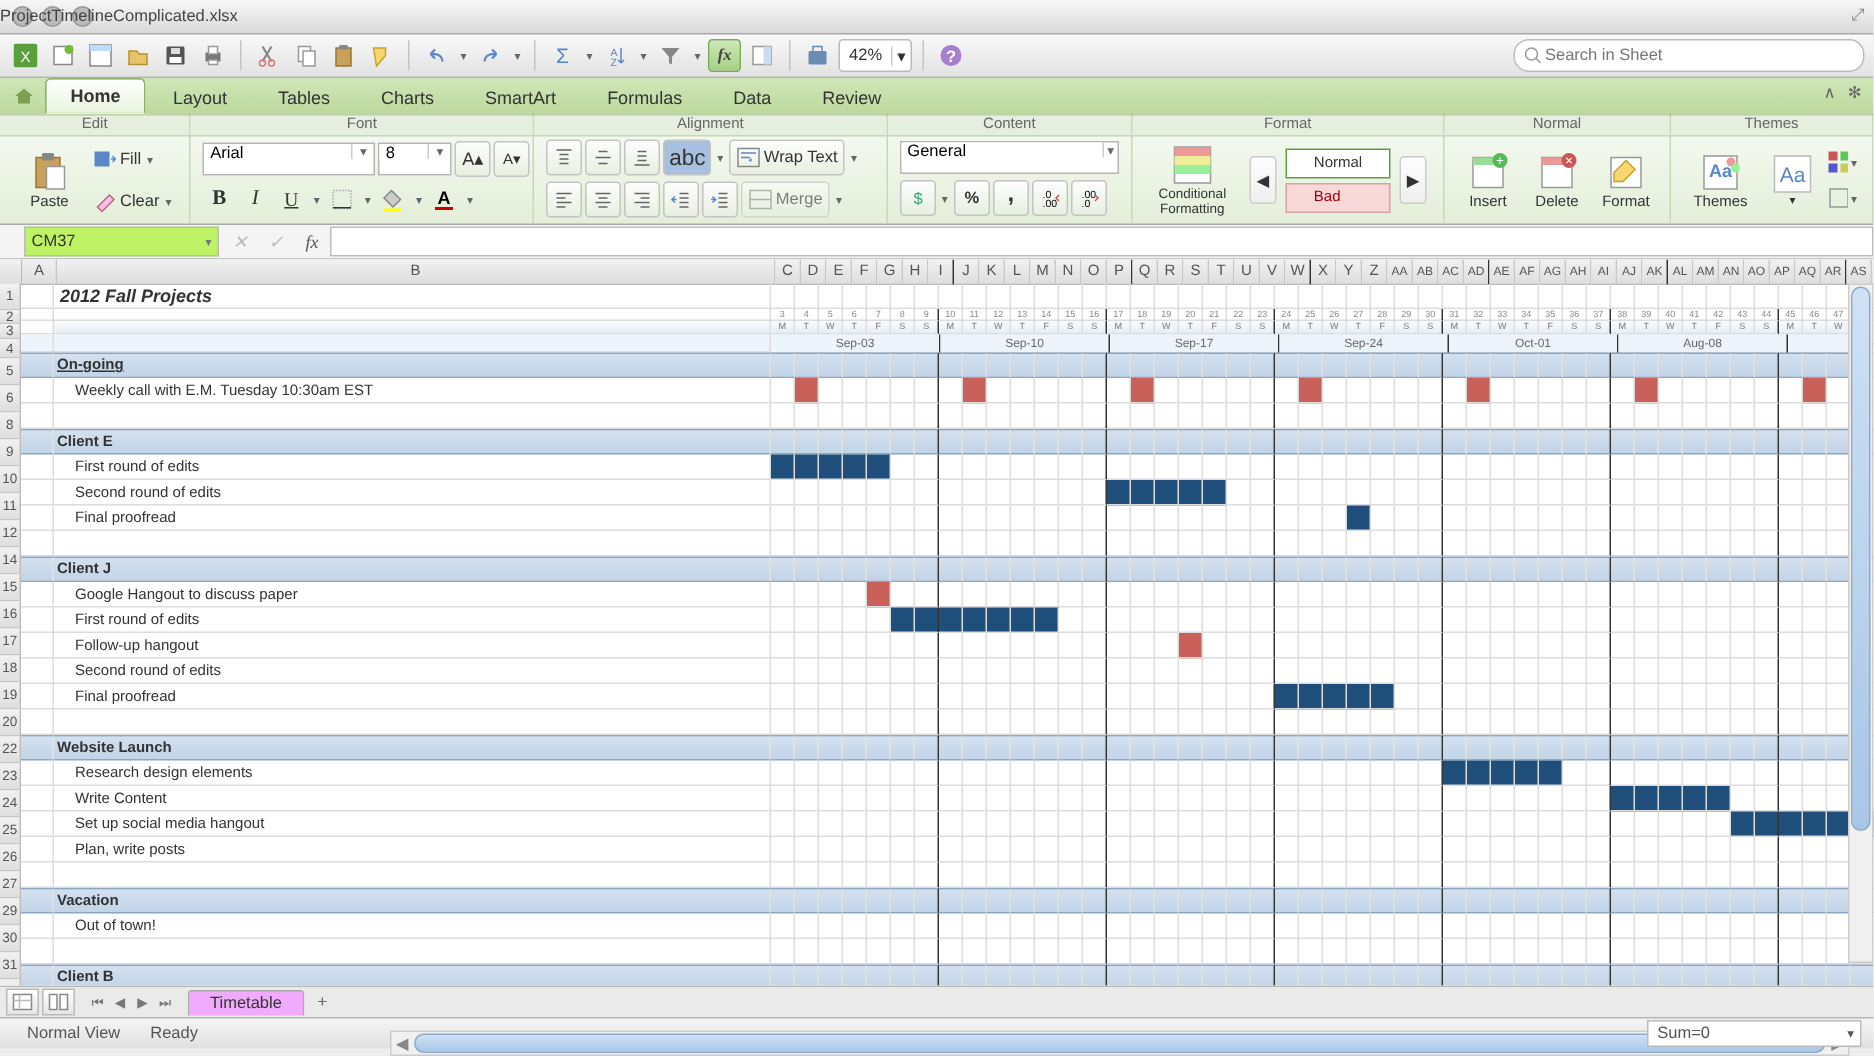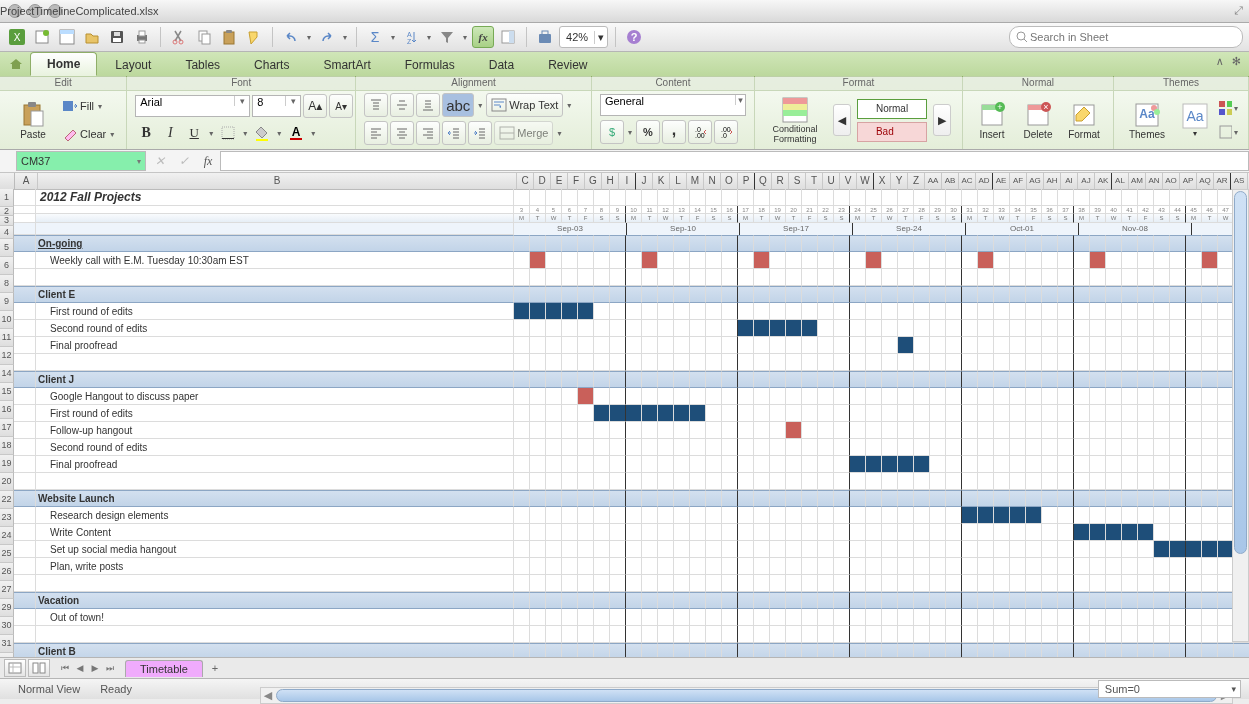--- a/index.html
+++ b/index.html
@@ -45,21 +45,21 @@
   .flatbtn{width:22px;height:22px;display:flex;align-items:center;justify-content:center;}
   .dd-tiny{font-size:8px; color:#666; padding:0 2px;}
   .lbl{font-size:11px;}
   .stylebox{ border:1px solid; padding:2px 18px; font-size:10px; height:14px; display:flex; align-items:center;}
   .style-normal{border-color:#5a9e3d; background:#fff;}
   .style-bad{border-color:#d7a3a3; background:#f7d7d7; color:#9c0006;}
   .arrowbtn{width:16px;height:30px;border:1px solid #ccc;border-radius:3px;display:flex;align-items:center;justify-content:center;background:linear-gradient(#fff,#eee);}
 
   
   .fbar{height:22px; background:#f4f4f4; border-bottom:1px solid #c5c5c5; display:flex; align-items:center;}
-  .namebox{width:120px; border:1px solid #bbb; background:#86efac; height:18px; margin:0 2px 0 16px; display:flex; align-items:center; padding:0 4px; font-size:11px;}
+  .namebox{width:120px; border:1px solid #bbb; background:#bef264; height:18px; margin:0 2px 0 16px; display:flex; align-items:center; padding:0 4px; font-size:11px;}
   .namebox .dd{margin-left:auto; font-size:8px; color:#777;}
   .fbar .fxbtn{width:20px; height:18px; display:flex; align-items:center; justify-content:center; font-style:italic; font-family:serif; font-size:12px; color:#555; margin:0 2px;}
   .formula-input{flex:1; background:white; border:1px solid #bbb; height:18px;}
 
   
   .sheet-wrap{position:relative; background:white; height:484px; }
   .sheet{position:absolute; inset:0; overflow:hidden;}
   .col-headers{display:flex; position:absolute; left:0; top:0; height:16px;}
   .rowhead-corner{width:14px; height:16px; background:linear-gradient(#f1f1f1,#dedede); border-right:1px solid #bbb; border-bottom:1px solid #bbb;}
   .colhead{background:linear-gradient(#f1f1f1,#dedede); border-right:1px solid #c8c8c8; border-bottom:1px solid #bbb; text-align:center; font-size:10px; color:#555; height:16px; line-height:16px;}
@@ -813,21 +813,21 @@
           <div class="cell N" style="font-size:6px;line-height:9px;">T</div>
         </div>
         <div class="crow" style="height:12px;">
           <div class="cell A" style="background:#eef4fb;"></div>
           <div class="cell B" style="background:#eef4fb;"></div>
           <div class="weeklabel weekborder-r" style="width:112px;height:12px;line-height:12px;">Sep-03</div>
           <div class="weeklabel weekborder-r" style="width:112px;height:12px;line-height:12px;">Sep-10</div>
           <div class="weeklabel weekborder-r" style="width:112px;height:12px;line-height:12px;">Sep-17</div>
           <div class="weeklabel weekborder-r" style="width:112px;height:12px;line-height:12px;">Sep-24</div>
           <div class="weeklabel weekborder-r" style="width:112px;height:12px;line-height:12px;">Oct-01</div>
-          <div class="weeklabel weekborder-r" style="width:112px;height:12px;line-height:12px;">Nov-08</div>
+          <div class="weeklabel weekborder-r" style="width:112px;height:12px;line-height:12px;">Aug-08</div>
           <div class="weeklabel weekborder-r" style="width:112px;height:12px;line-height:12px;">Oct-15</div>
         </div>
         <div class="crow section">
           <div class="cell A"></div>
           <div class="cell B">
             <span class="section-und">On-going</span>
           </div>
           <div class="cell N "></div>
           <div class="cell N "></div>
           <div class="cell N "></div>

